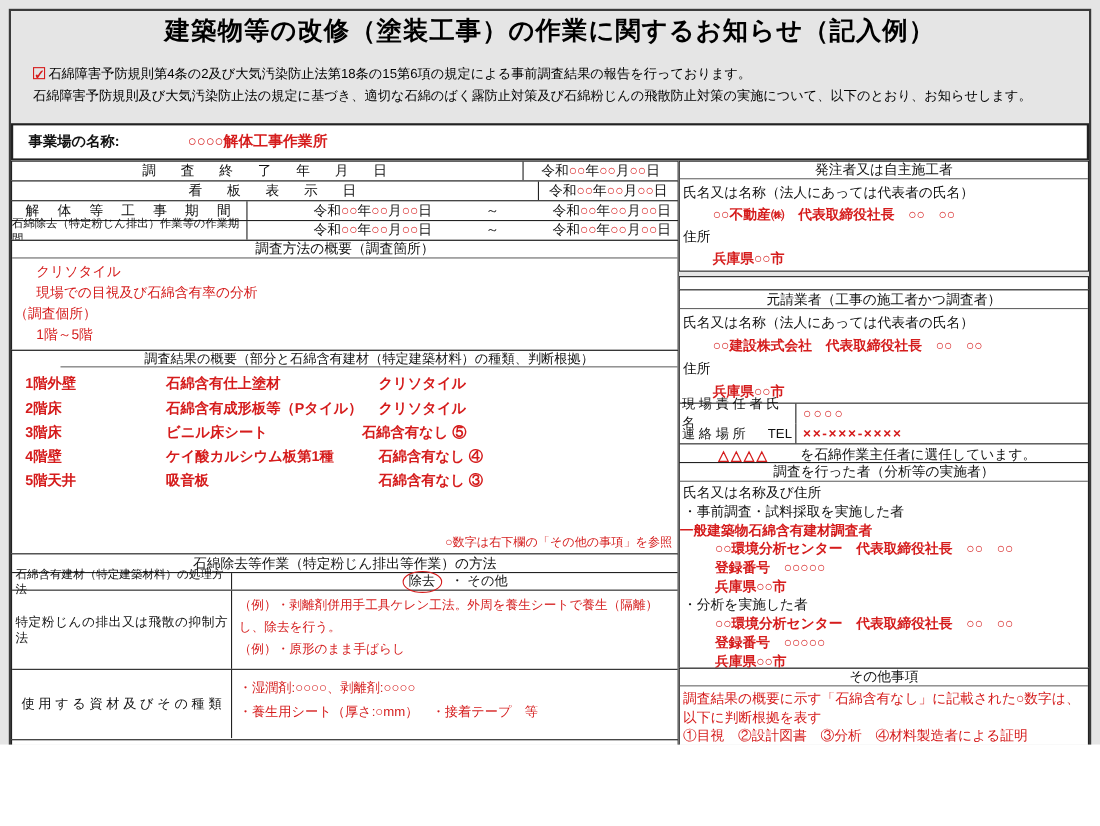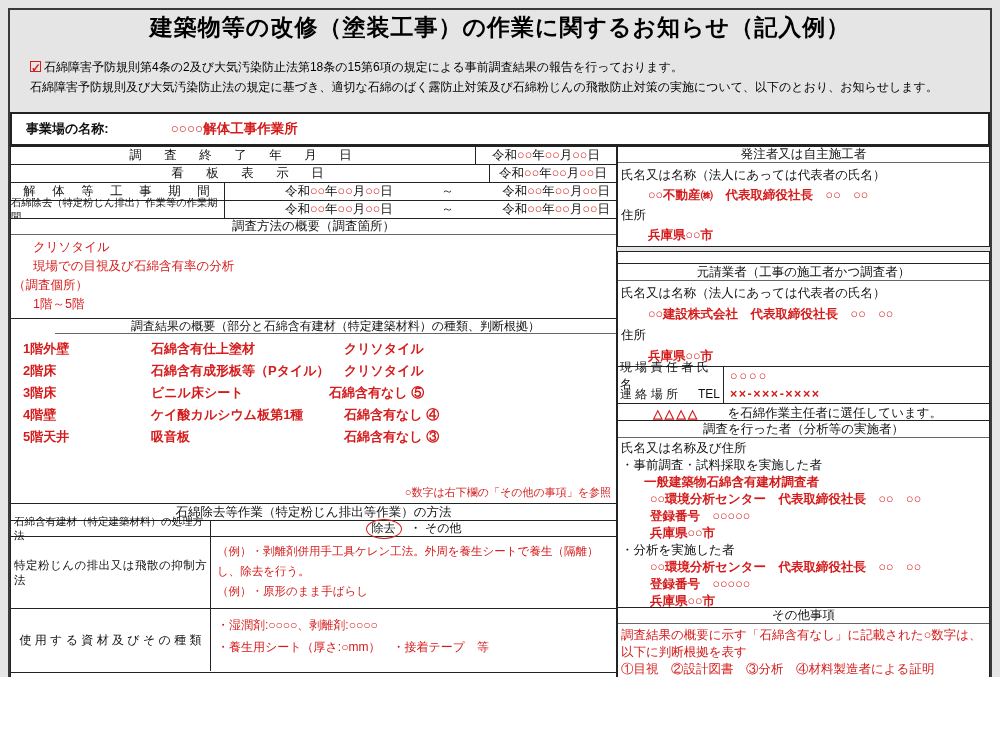--- a/index.html
+++ b/index.html
@@ -183,21 +183,21 @@
       <span class="red bold" style="margin-left:35px; letter-spacing:2px;">△△△△</span>
       <span style="margin-left:28px;">を石綿作業主任者に選任しています。</span>
     </div>
   </div>
 
   <div class="bx" style="left:617px; top:420px; width:373px; height:188px;">
     <div class="hd" style="height:17px; line-height:16px;">調査を行った者（分析等の実施者）</div>
     <div style="line-height:17px; padding-top:2px;">
       <div style="padding-left:3px;">氏名又は名称及び住所</div>
       <div style="padding-left:3px;">・事前調査・試料採取を実施した者</div>
-      <div class="red bold" style="padding-left:26px;">一般建築物石綿含有建材調査者</div>
+      <div class="red bold" style="">一般建築物石綿含有建材調査者</div>
       <div class="red bold" style="padding-left:32px;">○○環境分析センター　代表取締役社長　○○　○○</div>
       <div class="red bold" style="padding-left:32px;">登録番号　○○○○○</div>
       <div class="red bold" style="padding-left:32px;">兵庫県○○市</div>
       <div style="padding-left:3px;">・分析を実施した者</div>
       <div class="red bold" style="padding-left:32px;">○○環境分析センター　代表取締役社長　○○　○○</div>
       <div class="red bold" style="padding-left:32px;">登録番号　○○○○○</div>
       <div class="red bold" style="padding-left:32px;">兵庫県○○市</div>
     </div>
   </div>
 

